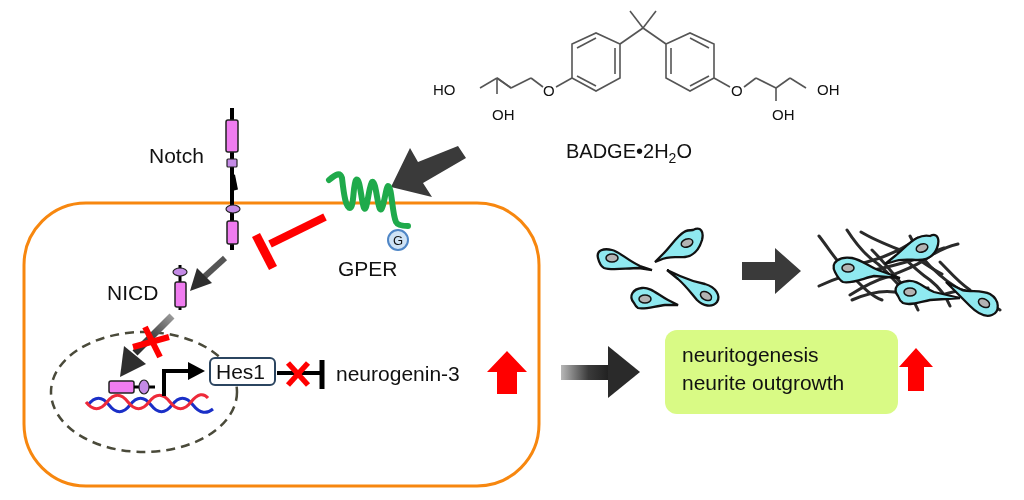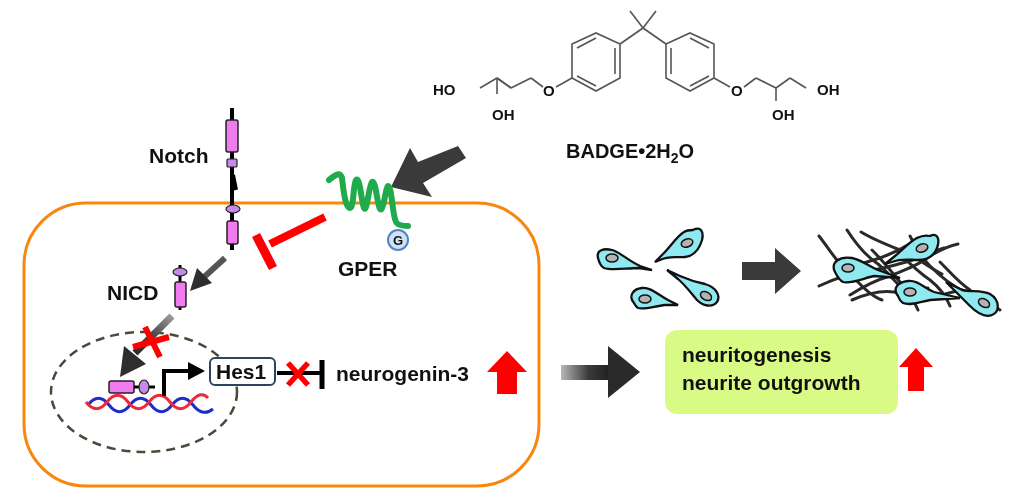--- a/index.html
+++ b/index.html
@@ -1,17 +1,17 @@
 <!DOCTYPE html>
 <html><head>
 <meta charset="utf-8">
 <style>
   html, body { margin:0; padding:0; background:#ffffff; }
   body { width:1024px; height:500px; position:relative; overflow:hidden; font-family:"Liberation Sans", sans-serif; }
-  #stage { position:absolute; left:0; top:0; width:1024px; height:500px;font-weight:bold; }
+  #stage { position:absolute; left:0; top:0; width:1024px; height:500px; }
   svg text { font-family:"Liberation Sans", sans-serif; fill:#111; }
   .lbl-big { font-size:21px; }
   .lbl-chem { font-size:15px; }
   .lbl-mid { font-size:20px; }
   .lbl-box { font-size:21px; }
   .lbl-g { font-size:13px; }
 </style>
 </head>
 <body>
 

